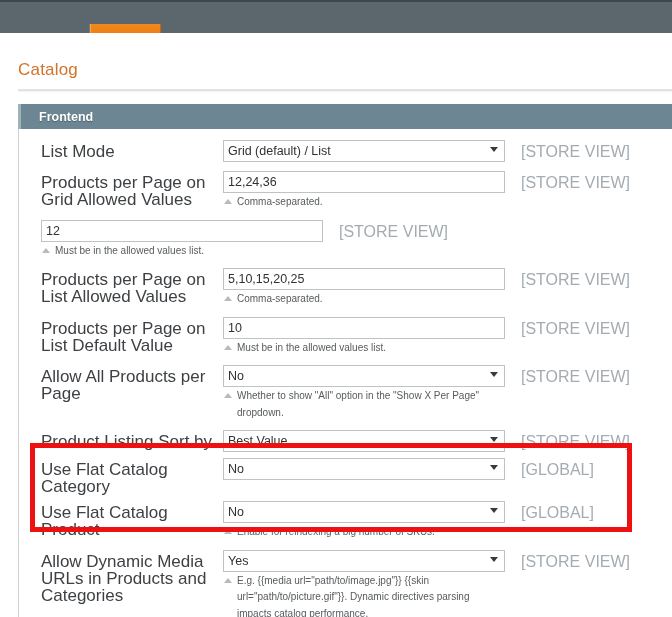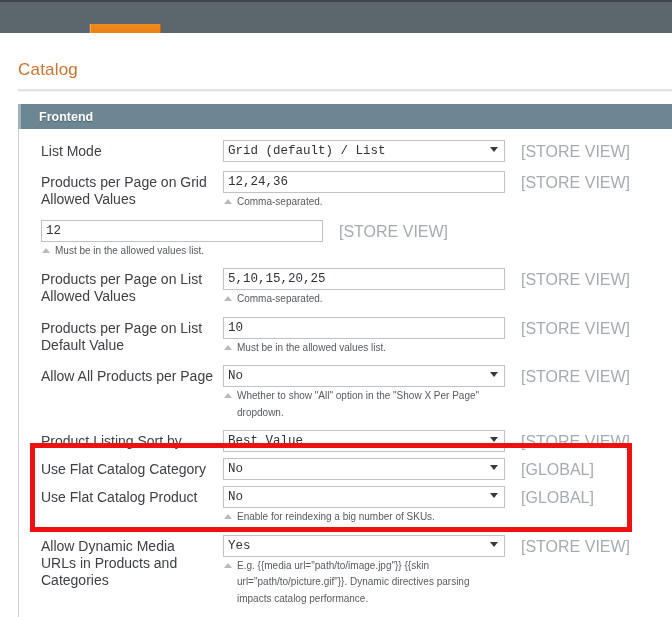--- a/index.html
+++ b/index.html
@@ -118,37 +118,37 @@
     align-items: flex-start;
     padding: 0 0 0 22px;
     margin-bottom: 9px;
     position: relative;
   }
   .row.tight { margin-bottom: 6px; }
 
   .lbl {
     width: 182px;
     flex: 0 0 182px;
-    font-size: 14px;
+    font-size: 17px;
     color: #3e4144;
     line-height: 17px;
     padding-top: 3px;
     padding-right: 10px;
   }
 
   .ctrl {
     width: 282px;
     flex: 0 0 282px;
   }
 
   .ctrl select,
   .ctrl input {
     width: 282px;
     height: 22px;
-    font-family: Liberation Mono, monospace;
+    font-family: Liberation Sans, sans-serif;
     font-size: 12.5px;
     color: #2f3234;
     border: 1px solid #c2c2c2;
     background: #ffffff;
     padding: 0 4px;
     border-radius: 0;
     outline: none;
     line-height: 20px;
   }
   .ctrl select {

